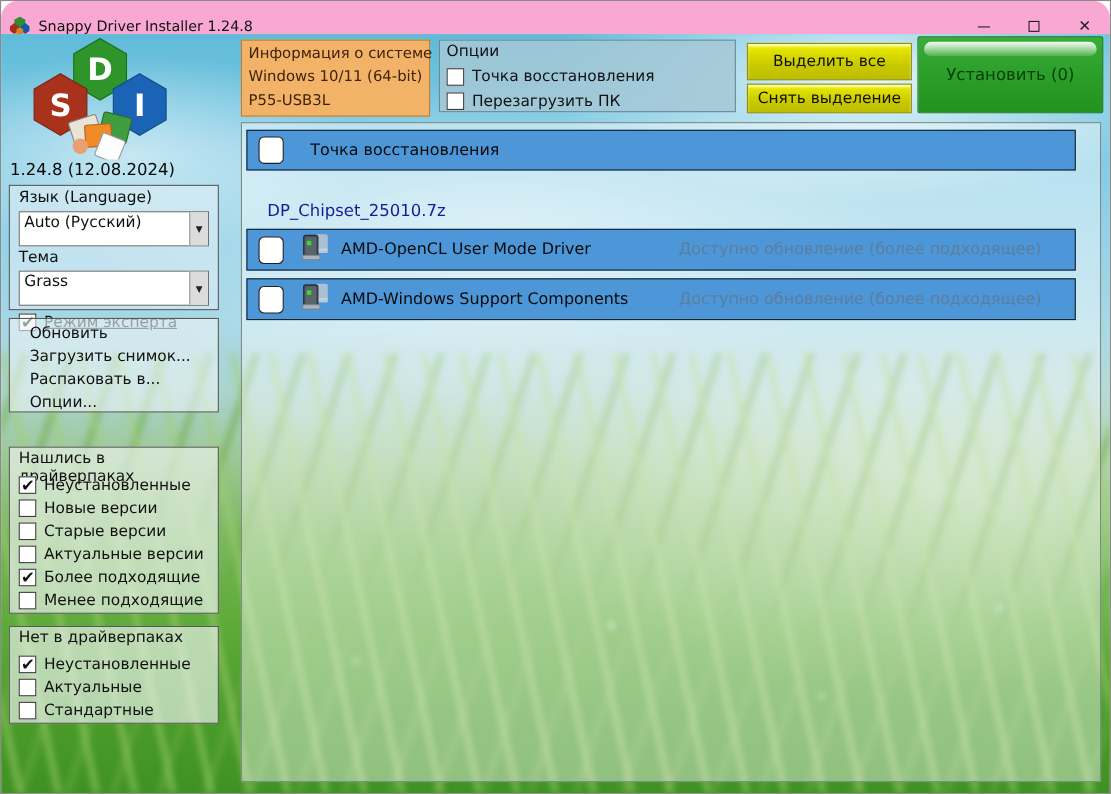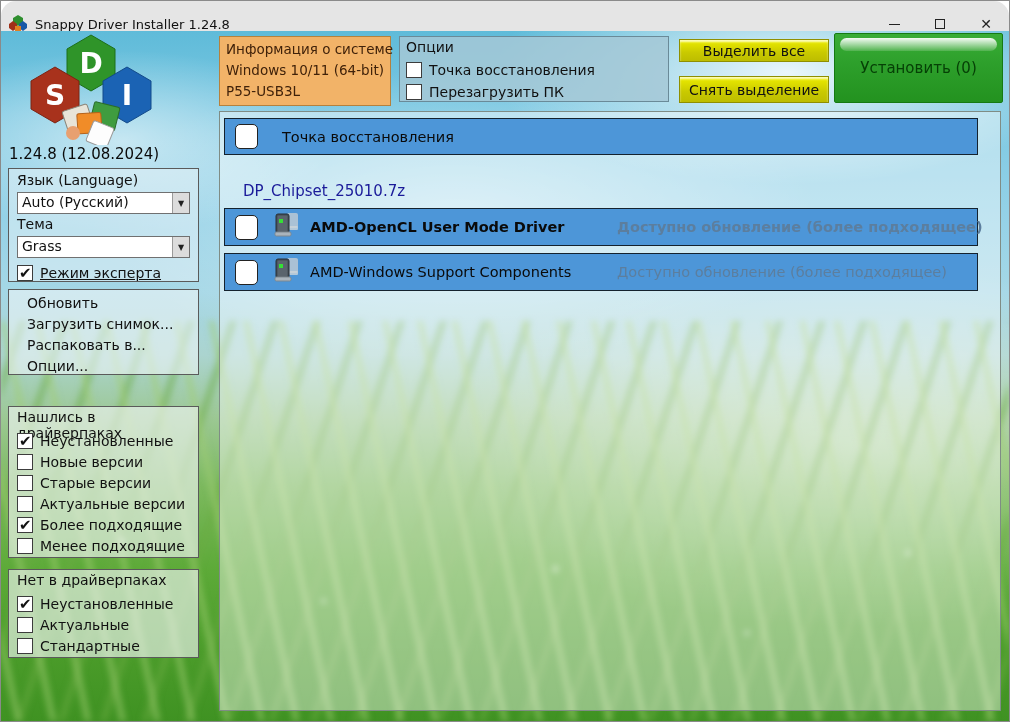--- a/index.html
+++ b/index.html
@@ -3,21 +3,21 @@
 <meta charset="utf-8">
 <style>
   * { margin:0; padding:0; box-sizing:border-box; }
   html,body { background:#d0d0d0; }
   body { font-family:"DejaVu Sans","Liberation Sans",sans-serif; }
 
   .window { position:relative; width:1010px; height:722px; border:1px solid #8a8a8a;
             background:#fff; overflow:hidden; }
 
   
-  .titlebar { position:absolute; top:0; left:0; right:0; height:46px; background:#e5e5e5;
+  .titlebar { position:absolute; top:0; left:0; right:0; height:46px; background:#f9a8d4;
               display:flex; align-items:center;border-radius:15px; }
   .titlebar .app-icon { width:18px; height:18px; margin:0 8px 0 8px; flex:0 0 auto; }
   .titlebar .title { font-size:13px; color:#111; }
   .titlebar .spacer { flex:1; }
   .win-btn { width:46px; height:30px; display:flex; align-items:center; justify-content:center;
              color:#222; font-size:13px; cursor:default; }
   .win-btn .min-glyph { width:11px; height:0; border-bottom:1px solid #222; display:block; }
   .win-btn .max-glyph { width:10px; height:10px; border:1px solid #222; display:block; }
   .win-btn .close-glyph { font-size:14px; line-height:1; }
 
@@ -51,21 +51,21 @@
         color:#111; font-weight:bold; }
   .cb-row { display:flex; align-items:center; gap:7px; height:21px; font-size:14px; color:#111; }
 
   
   .logo { position:absolute; left:15px; top:2px; }
   .version { position:absolute; left:8px; top:114px; font-size:15px; color:#0a0a0a; }
 
   .panel-lang { left:7px; top:137px; width:191px; height:114px;
                 background:rgba(228,240,246,.55); padding:3px 8px; }
   .field-label { font-size:14px; color:#111; height:20px; }
-  .combo { display:flex; height:22px; border:1px solid #707070; background:#fff; margin-bottom:2px;gap:44px; }
+  .combo { display:flex; height:32px; border:1px solid #707070; background:#fff; margin-bottom:2px;gap:44px; }
   .combo .combo-value { flex:1; font-size:14px; padding:1px 4px; color:#111; white-space:nowrap;
                         overflow:hidden; }
   .combo .combo-btn { width:17px; border-left:1px solid #9a9a9a; background:#dcdcdc;
                       display:flex; align-items:center; justify-content:center; font-size:8px; color:#222; }
   .panel-lang .cb-row { margin-top:4px;text-decoration:underline; }
 
   .panel-actions { left:7px; top:258px; width:191px; height:86px;
                    background:rgba(235,243,245,.62); padding:3px 0 0 18px; }
   .action-item { font-size:14px; color:#111; height:21px; line-height:21px; cursor:default; }
 
@@ -80,21 +80,21 @@
   .panel-info div { font-size:13.5px; color:#40220a; height:21px; line-height:21px; white-space:nowrap; }
   .panel-options { left:398px; top:5px; width:270px; height:66px; background:rgba(165,200,214,.85);
                    border:1px solid #6a8a98; padding:2px 6px; }
   .panel-options .opt-title { font-size:14px; color:#111; height:20px; }
   .panel-options .cb-row { height:22px; }
 
   .btn-yellow { position:absolute; left:678px; width:150px; border:1px solid #8f8f00;
     background:linear-gradient(180deg,#f6f618 0%,#e2e200 18%,#c9c900 60%,#bdbd00 100%);
     box-shadow:inset 0 2px 2px rgba(255,255,255,.7);
     font-size:14px; color:#111; display:flex; align-items:center; justify-content:center; cursor:default; }
-  .btn-select-all { top:8px;  height:23px; }
+  .btn-select-all { top:8px;  height:34px; }
   .btn-deselect   { top:45px; height:27px; }
 
   .btn-install { position:absolute; left:833px; top:2px; width:169px; height:70px;
     background:linear-gradient(180deg,#39ad36 0%,#2d9f2b 45%,#23921f 100%);
     border:1px solid #157a12; border-radius:2px;
     font-size:15px; color:#073; color:#064006;
     display:flex; align-items:center; justify-content:center; cursor:default; position:absolute; }
   .btn-install::before { content:""; position:absolute; left:5px; right:5px; top:4px; height:13px;
     border-radius:7px; background:linear-gradient(180deg,rgba(255,255,255,.95),rgba(255,255,255,.15)); }
 
@@ -104,21 +104,21 @@
   .bar { position:absolute; background:#4d96d8; border:1.5px solid #14222e;
          display:flex; align-items:center; }
   .bar .bar-cb { width:23px; height:25px; background:#fff; border:1.5px solid #222;
                  border-radius:5px; margin-left:10px; flex:0 0 auto; position:relative; }
   .restore-bar { left:4px; top:6px; width:754px; height:37px; }
   .restore-bar .bar-label { font-size:14.5px; color:#0a0a0a; margin-left:24px; }
 
   .dp-link { position:absolute; left:23px; top:70px; font-size:15px; color:#1a1a99; cursor:default; }
 
   .driver-row { left:4px; width:754px; height:38px; }
-  .driver-row.r0 { top:96px;font-weight:bold; }
+  .driver-row.r0 { top:96px; }
   .driver-row.r1 { top:141px; }
   .driver-row .dev-icon { margin-left:14px; flex:0 0 auto; }
   .driver-row .drv-name { font-size:14.5px; color:#0a0a0a; margin-left:8px; white-space:nowrap; }
   .driver-row .drv-status { position:absolute; left:392px; font-size:14.5px; color:#5c7e9e; white-space:nowrap; }
 </style>
 </head>
 <body>
 
 <div class="window">
 

